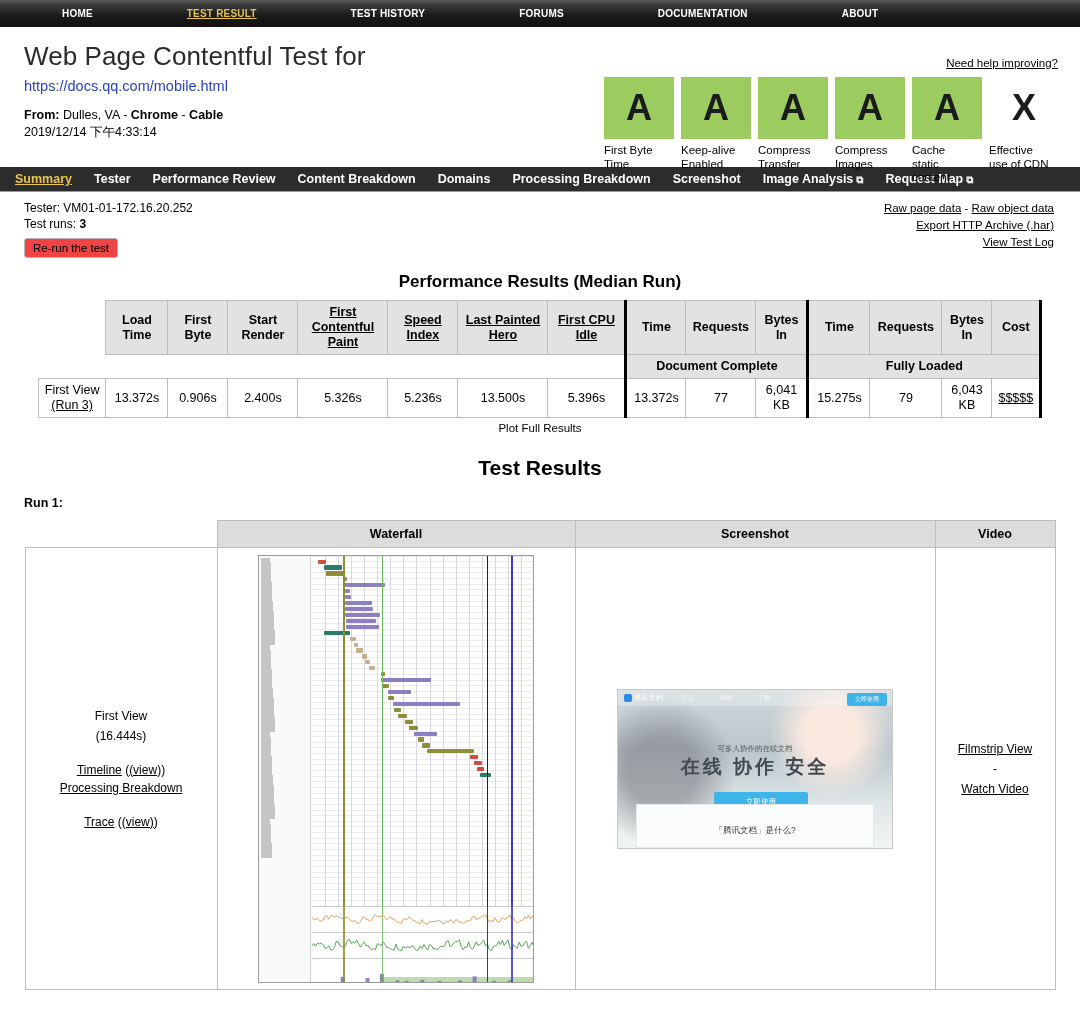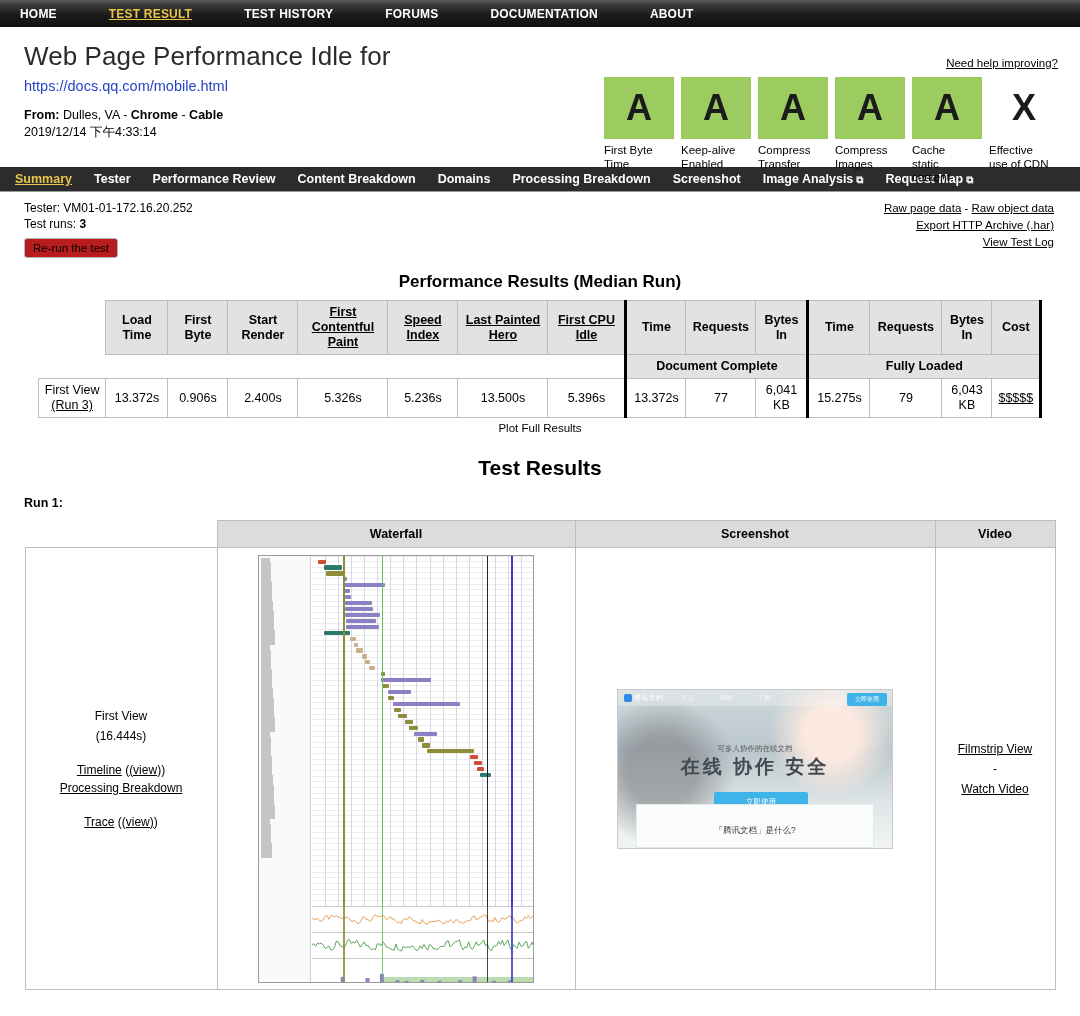--- a/index.html
+++ b/index.html
@@ -15,28 +15,29 @@
   
   #top-nav {
     height: 27px;
     background: linear-gradient(to bottom, #5d5d5d 0%, #3a3a3a 18%, #1c1c1c 55%, #111111 100%);
     display: flex; align-items: center;
     padding-left: 20px;
     gap: 0;
   }
   #top-nav .navitem {
     color: #ffffff;
-    font-size: 12px;
+    font-size: 10px;
     font-weight: bold;
     letter-spacing: .2px;
     padding: 0 24px 0 0;
     margin-right: 28px;
     text-decoration: none;
     white-space: nowrap;
     cursor: pointer;
+    margin-left: 42px;
   }
   #top-nav .navitem.active {
     color: #e8c44a;
     text-decoration: underline;
   }
 
   
   #header {
     position: relative;
     padding: 14px 22px 6px 22px;
@@ -128,21 +129,21 @@
     padding: 8px 22px 0 24px;
     height: 70px;
   }
   #meta .ln { font-size: 12px; line-height: 16px; color: #000; }
   #meta .ln b { font-weight: bold; }
   #rerun-btn {
     margin-top: 6px;
     font-family: "Liberation Sans", sans-serif;
     font-size: 11.5px;
     padding: 3px 8px;
-    background: #b91c1c;
+    background: #ef4444;
     border: 1px solid #b6b6b6;
     border-radius: 3px;
     color: #000;
     cursor: pointer;
   }
   #meta-links {
     position: absolute;
     right: 26px; top: 8px;
     text-align: right;
     font-size: 11.5px;
@@ -355,21 +356,21 @@
 <div id="top-nav">
     <a class="navitem">HOME</a>
     <a class="navitem active">TEST RESULT</a>
     <a class="navitem">TEST HISTORY</a>
     <a class="navitem">FORUMS</a>
     <a class="navitem">DOCUMENTATION</a>
     <a class="navitem">ABOUT</a>
   </div>
 
 <div id="header">
-  <div id="page-title">Web Page Performance Idle for</div>
+  <div id="page-title">Web Page Contentful Test for</div>
   <a id="test-url">https://docs.qq.com/mobile.html</a>
   <div id="from-line">
     <span class="b">From:</span>
     <span>Dulles, VA</span><span> - </span><span class="b">Chrome</span><span> - </span><span class="b">Cable</span>
   </div>
   <div id="date-line">2019/12/14 下午4:33:14</div>
 
   <a id="need-help">Need help improving?</a>
   <div id="grades">
       <div class="grade g-a">

